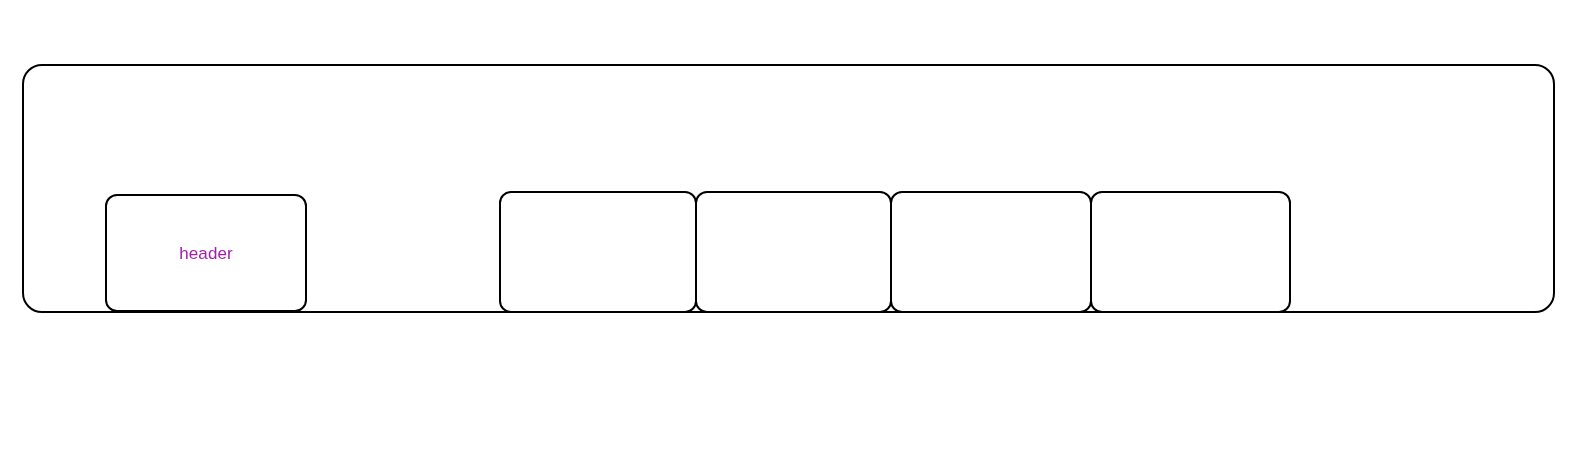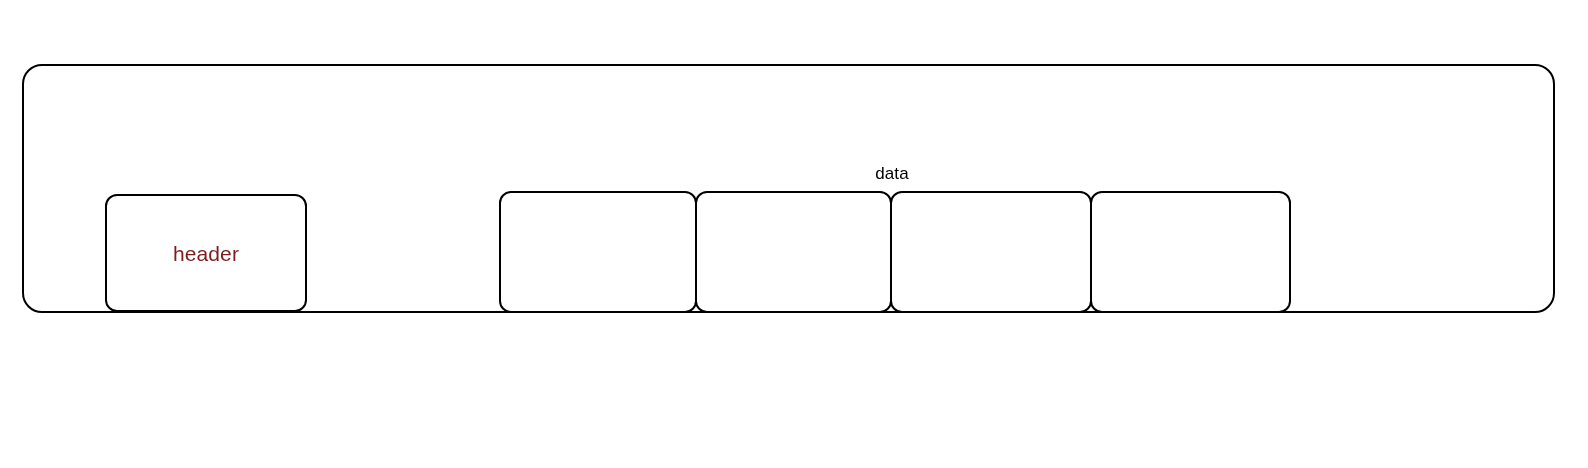--- a/index.html
+++ b/index.html
@@ -46,23 +46,23 @@
     height: 118px;
     box-sizing: border-box;
     border: 2px solid #000000;
     border-radius: 12px;
     background: #ffffff;
     display: flex;
     align-items: center;
     justify-content: center;
   }
   .header-box-label {
-    font-size: 21px;
+    font-size: 17px;
     line-height: 1;
-    color: #7f1d1d;
+    color: #a21caf;
     letter-spacing: 0.1px;
   }
 
   
   .data-label {
     position: absolute;
     left: 768px;
     top: 99px;
     width: 200px;
     text-align: center;
@@ -122,21 +122,20 @@
 <body>
 
 <div id="diagram-canvas">
 
   <div class="ndarray-container">
 
     <div class="header-box">
       <span class="header-box-label">header</span>
     </div>
 
-    <div class="data-label">data</div>
 
     <div class="data-cells">
       <div class="data-cell data-cell-0">
         <span class="data-cell-text"></span>
       </div>
       <div class="data-cell data-cell-1">
         <span class="data-cell-text"></span>
       </div>
       <div class="data-cell data-cell-2">
         <span class="data-cell-text"></span>

